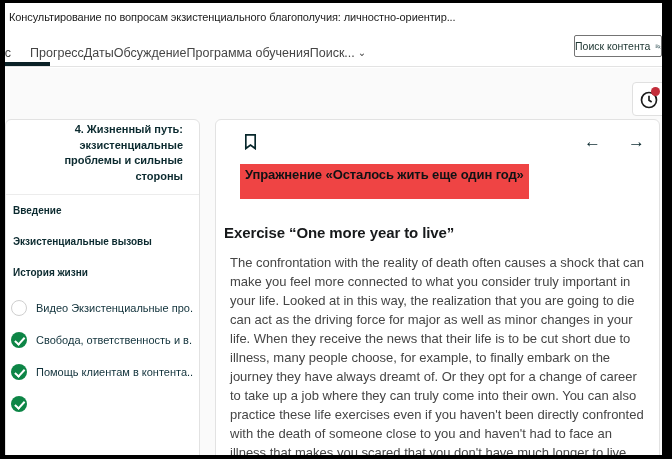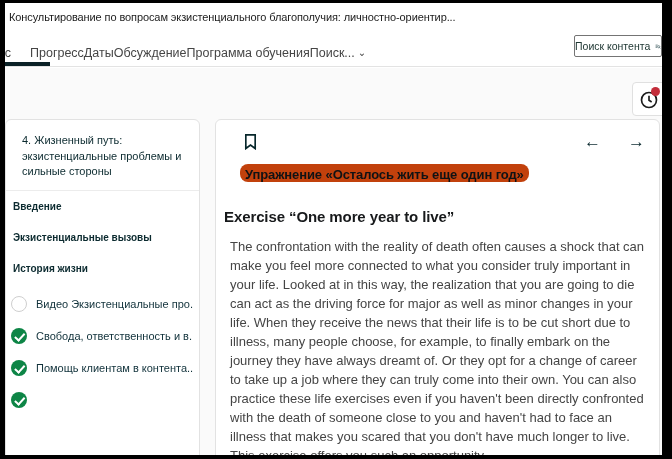--- a/index.html
+++ b/index.html
@@ -30,36 +30,36 @@
 
   .timer-widget { position:absolute; right:-4px; top:14px; width:34px; height:34px; background:#fff; border:1px solid #e0e0e0; border-radius:4px; }
   .timer-widget svg { position:absolute; left:6px; top:7px; }
   .red-dot { position:absolute; right:5px; top:4px; width:9px; height:9px; border-radius:50%; background:#c32d3a; }
 
   .card { position:absolute; top:51px; bottom:-30px; background:#fff; border:1px solid #e2e2e2; border-radius:6px; overflow:hidden; }
   .sidebar-card { left:0; width:195px; }
   .main-card { left:210px; right:2px; }
 
   
-  .sb-title { margin:13px 16px 0; text-align:left; font-weight:normal; font-size:11px; line-height:1.42; color:#0b2a2f; }
+  .sb-title { margin:2px 16px 0; text-align:right; font-weight:bold; font-size:11px; line-height:1.42; color:#0b2a2f; }
   .sb-divider { border:none; border-top:1px solid #ececec; margin-top:10px; }
   .sb-section { padding:10px 8px 10px 7px; font-weight:bold; font-size:10px; color:#0b2a2f; cursor:default; }
   .sb-units { margin-top:4px; }
   .sb-unit { display:flex; align-items:center; gap:9px; padding:8px 6px 8px 5px; cursor:default; }
   .sb-unit-label { font-size:11px; color:#10313a; white-space:nowrap; overflow:hidden; }
   .check { width:16px; height:16px; min-width:16px; border-radius:50%; background:#0d8546; position:relative; }
   .check::after { content:""; position:absolute; left:5.5px; top:3px; width:3.5px; height:7.5px; border:solid #fff; border-width:0 2px 2px 0; transform:rotate(42deg); }
   .circle { width:16px; height:16px; min-width:16px; border-radius:50%; border:1.5px solid #cfcfcf; background:#fff; }
 
   
   .card-top { display:flex; align-items:center; padding:13px 14px 0 27px; }
   .nav-arrows { margin-left:auto; display:flex; gap:27px; }
   .nav-arrow { font-size:17px; color:#0b2a2f; line-height:1; cursor:default; }
   .unit-title-row { margin:14px 14px 0 24px; }
-  .unit-title { display:inline-block; background:#c2410c; color:#101214; font-weight:bold; font-size:13px; padding:3px 5px 0; letter-spacing:-0.1px;border-radius:8px; }
+  .unit-title { display:inline-block; background:#ef4444; color:#101214; font-weight:bold; font-size:13px; padding:3px 5px 17px; letter-spacing:-0.1px; }
   .exercise-heading { margin:25px 8px 0; font-size:15px; font-weight:bold; color:#17191b; letter-spacing:-0.1px; }
   .exercise-paragraph { margin:12px 14px 0; width:419px; font-size:13px; line-height:19px; color:#454545; }
 </style>
 </head>
 <body>
 
 <div class="screen">
 
   <header class="topbar">
     <div class="course-title">Консультирование по вопросам экзистенциального благополучия: личностно-ориентир...</div>

